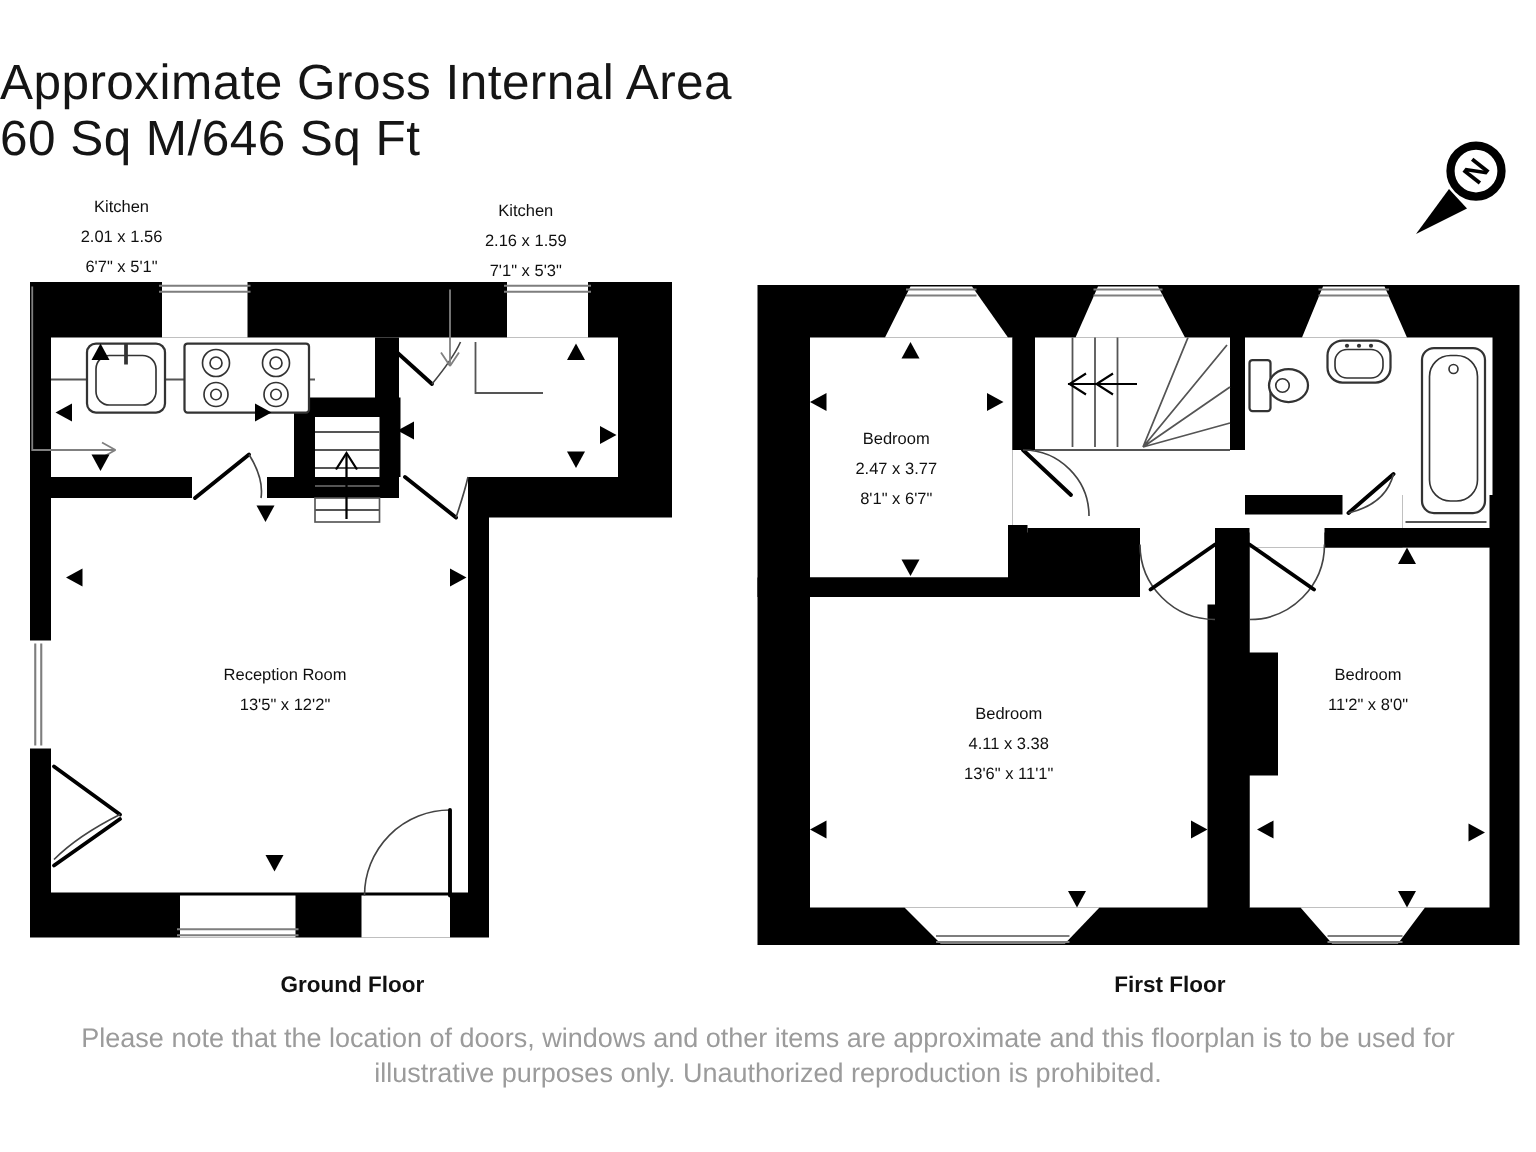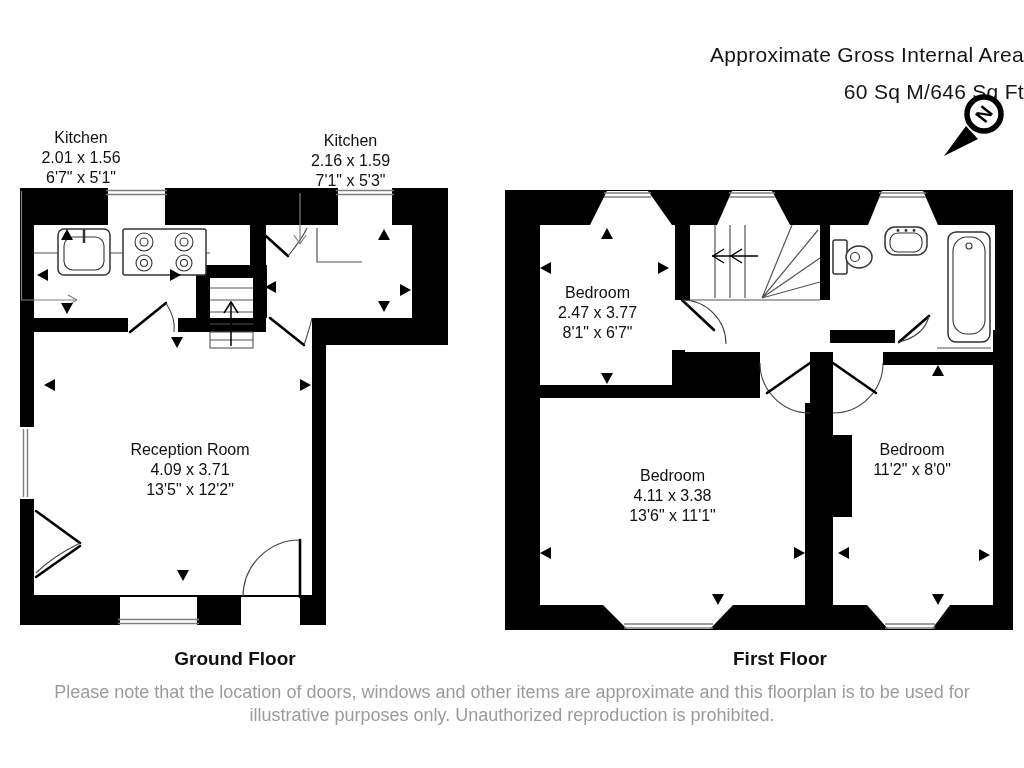--- a/index.html
+++ b/index.html
@@ -1,25 +1,25 @@
 <!DOCTYPE html>
 <html><head>
 <meta charset="utf-8">
 <style>
   html,body{margin:0;padding:0;background:#fff;}
   body{width:1024px;height:768px;position:relative;overflow:hidden;
        font-family:"Liberation Sans","DejaVu Sans",sans-serif;color:#141414;}
   .abs{position:absolute;}
-  .title{left:0;right:0;top:36px;text-align:right;font-size:21px;line-height:37px;
+  .title{left:0;right:0;top:36px;text-align:left;font-size:33px;line-height:37px;
          color:#151515;letter-spacing:.3px;}
   .plan{position:absolute;}
   .plan svg{display:block;}
-  .room-label{position:absolute;text-align:center;font-size:16px;line-height:20px;
+  .room-label{position:absolute;text-align:center;font-size:11px;line-height:20px;
               color:#101010;pointer-events:none;white-space:nowrap;}
-  .floor-caption{position:absolute;text-align:center;font-weight:bold;font-size:19px;color:#111;}
+  .floor-caption{position:absolute;text-align:center;font-weight:bold;font-size:15px;color:#111;}
   .disclaimer{position:absolute;left:0;right:0;top:681px;text-align:center;
               font-size:18px;line-height:23px;color:#9b9b9b;}
   .disclaimer .inner{max-width:950px;margin:0 auto;}
   .wall{fill:#000;}
   .rm{fill:#fff;}
   .thin{stroke:#555;stroke-width:1.2;fill:none;}
   .glz{stroke:#7e7e7e;stroke-width:1.4;fill:none;}
   .leaf{stroke:#000;stroke-width:2.6;fill:none;stroke-linecap:round;}
   .arc{stroke:#444;stroke-width:1.1;fill:none;}
   .fix{stroke:#333;stroke-width:1.5;fill:#fff;}
@@ -144,21 +144,20 @@
     <div>2.01 x 1.56</div>
     <div>6'7" x 5'1"</div>
   </div>
   <div class="room-label" style="left:268px;top:6px;width:125px;">
     <div>Kitchen</div>
     <div>2.16 x 1.59</div>
     <div>7'1" x 5'3"</div>
   </div>
   <div class="room-label" style="left:55px;top:315px;width:230px;">
     <div>Reception Room</div>
-    <div>4.09 x 3.71</div>
     <div>13'5" x 12'2"</div>
   </div>
 </div>
 
 <div class="plan" style="left:500px;top:180px;width:520px;height:455px;">
   <svg width="520" height="455" viewBox="0 0 520 455">
     <path class="wall" d="M5,10 H513 V450 H5 Z"></path>
 
     <rect class="rm" x="40" y="45" width="135" height="160"></rect>
     <rect class="rm" x="190" y="45" width="130" height="75"></rect>

